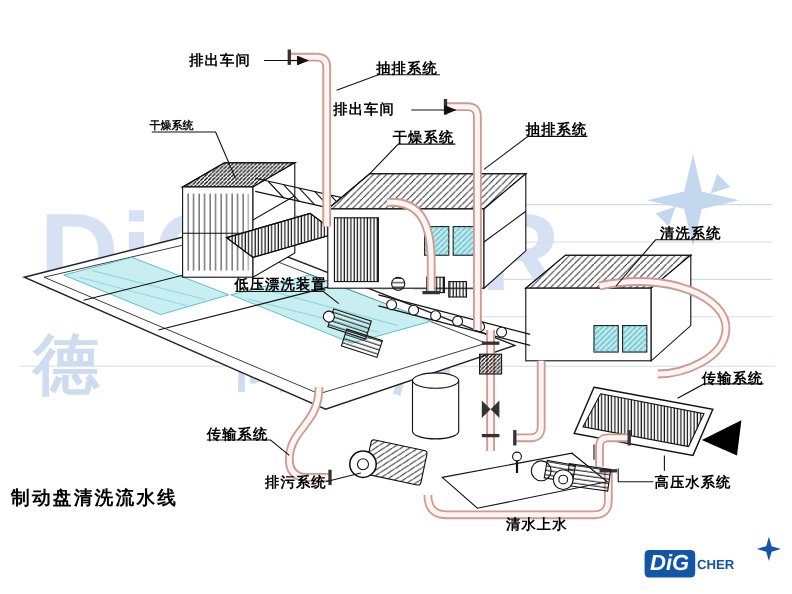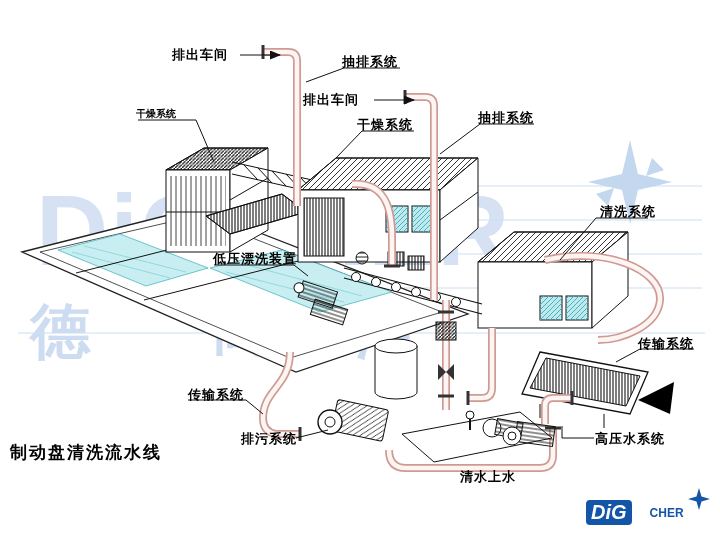--- a/index.html
+++ b/index.html
@@ -17,21 +17,21 @@
 
   svg.diagram{position:absolute;left:0;top:0;z-index:1}
 
   
   .lbl{position:absolute;z-index:2;font-size:13px;font-weight:600;color:#000000;
     letter-spacing:1px;white-space:nowrap}
   .lbl.small{font-size:10px;font-weight:700;letter-spacing:0}
   .lbl.title{font-size:17px;font-weight:800;letter-spacing:2px}
 
   
-  .logo{position:absolute;left:586px;top:500px;z-index:3;display:flex;align-items:center;gap:18px}
+  .logo{position:absolute;left:586px;top:500px;z-index:3;display:flex;align-items:center;gap:2px}
   .logo-box{background:#1356a8;color:#fff;font-weight:800;font-style:italic;
     font-size:20px;padding:2px 5px 3px 5px;border-radius:4px;line-height:1}
   .logo-rest{color:#1356a8;font-weight:800;font-size:12px;line-height:1}
   .logo-star{position:absolute;left:102px;top:-12px}
 
   .pipe-o{fill:none;stroke:#cf9a92;stroke-width:8;stroke-linejoin:round;stroke-linecap:butt}
   .pipe-i{fill:none;stroke:#fdf5f3;stroke-width:4.6;stroke-linejoin:round;stroke-linecap:butt}
   .ln{stroke:#111;stroke-width:1;fill:none}
   .ln2{stroke:#111;stroke-width:1.2;fill:none}
   .flange{stroke:#333;stroke-width:3}

